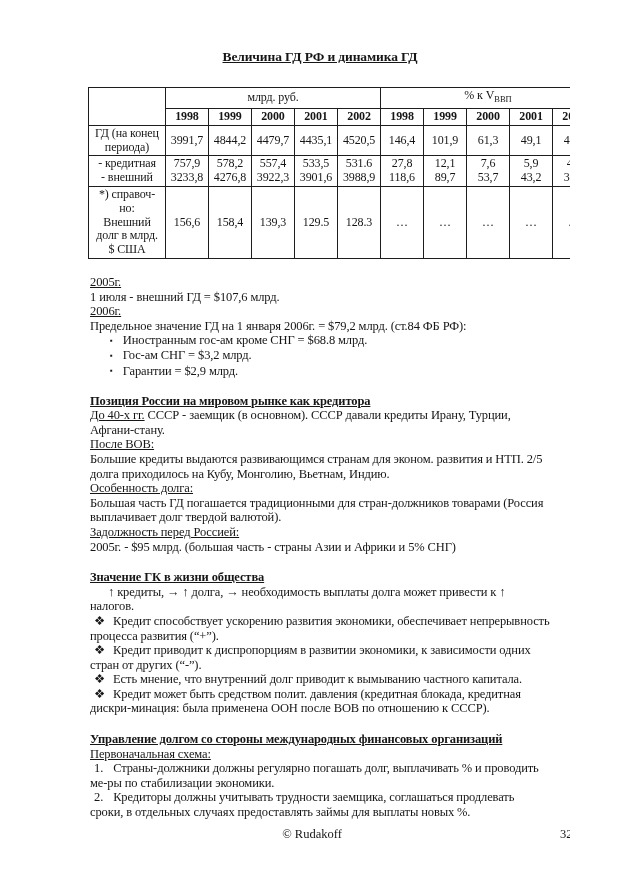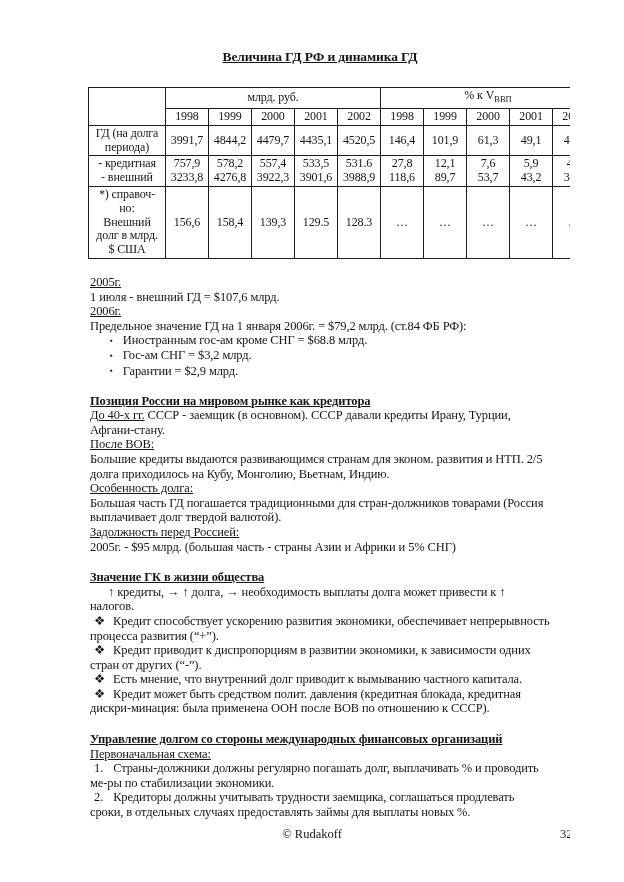--- a/index.html
+++ b/index.html
@@ -9,21 +9,21 @@
            font-size:12.5px;line-height:14.6px;letter-spacing:-0.12px;}
   .title{font-size:13.5px;font-weight:bold;text-decoration:underline;
          text-align:center;margin:4px 0 22px 0;}
   table.debt{border-collapse:collapse;table-layout:fixed;width:507px;
              margin:0 0 16px -2px;font-size:12px;line-height:13.8px;}
   table.debt td{border:1px solid #1d1d1d;text-align:center;vertical-align:middle;
                 padding:1px 2px;white-space:pre-line;overflow:hidden;}
   table.debt{border:1.5px solid #1d1d1d;}
   td.lbl{text-align:left;padding-left:4px;}
   td.grp sub{font-size:8.5px;letter-spacing:0;}
-  tr.years td{height:14px;}
+  tr.years td{height:14px;font-weight:bold;}
   p{margin:0;}
   .u{text-decoration:underline;}
   .hd{font-weight:bold;text-decoration:underline;}
   .sec{margin-top:15px;}
   .sec2{margin-top:16px;}
   .bullet{text-indent:4px;}
   .bullet .mk{margin-right:8px;}
   .sq{text-indent:20px;}
   .sq .mk{font-size:8px;margin-right:10px;vertical-align:1.5px;}
   .indent{text-indent:18px;}
@@ -67,21 +67,21 @@
         <td>2000</td>
         <td>2001</td>
         <td>2002</td>
         <td>1998</td>
         <td>1999</td>
         <td>2000</td>
         <td>2001</td>
         <td>2002</td>
       </tr>
       <tr>
-        <td class="lbl">ГД (на долга
+        <td class="lbl">ГД (на конец
 периода)</td>
         <td>3991,7</td>
         <td>4844,2</td>
         <td>4479,7</td>
         <td>4435,1</td>
         <td>4520,5</td>
         <td>146,4</td>
         <td>101,9</td>
         <td>61,3</td>
         <td>49,1</td>

